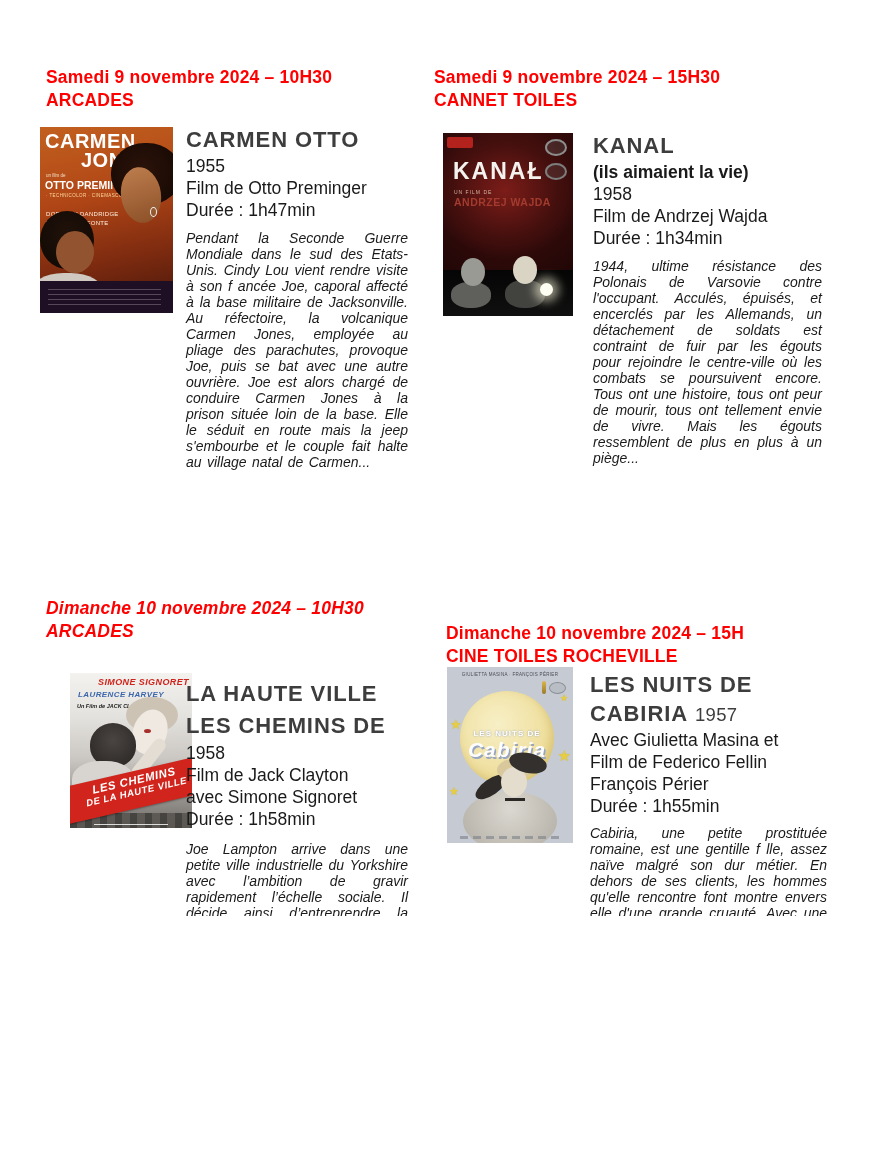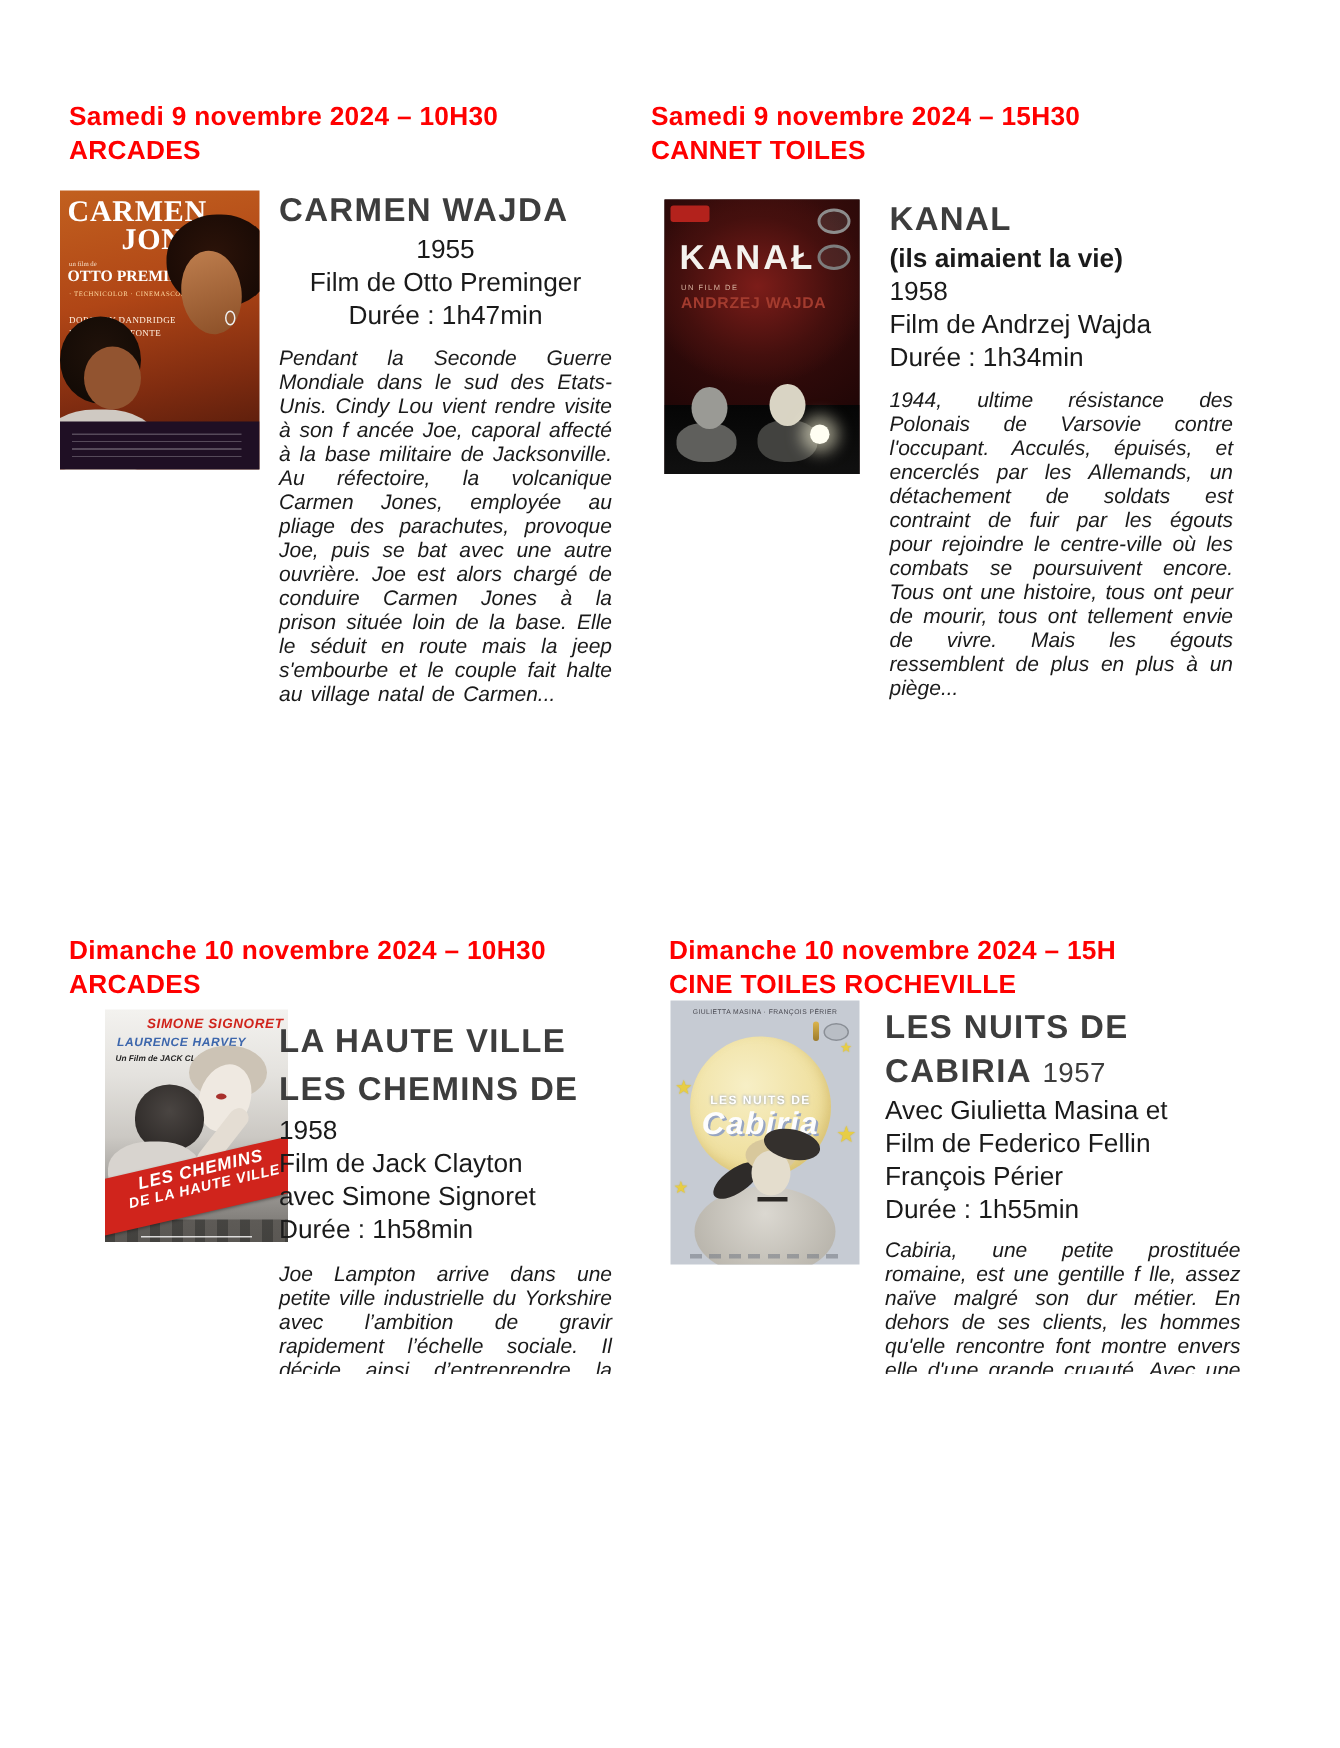--- a/index.html
+++ b/index.html
@@ -109,41 +109,41 @@
 <body>
 
 <div class="page">
 
   <section>
     <header class="session-header" style="left:46px; top:66px;">
       <div>Samedi 9 novembre 2024 – 10H30</div>
       <div>ARCADES</div>
     </header>
 
-    <div class="poster p-carmen" style="left:40px; top:127px; width:133px; height:186px;font-family:Liberation Serif, serif;">
+    <div class="poster p-carmen" style="left:40px; top:127px; width:133px; height:186px;">
       <div class="pc-t1">CARMEN</div>
       <div class="pc-t2">JONES</div>
       <div class="pc-fd">un film de</div>
       <div class="pc-dir">OTTO PREMINGER</div>
       <div class="pc-tech">· TECHNICOLOR · CINEMASCOPE</div>
       <div class="pc-c1">DOROTHY DANDRIDGE</div>
       <div class="pc-c2">HARRY BELAFONTE</div>
       <div class="pc-whair"></div>
       <div class="pc-wface"></div>
       <div class="pc-ear"></div>
       <div class="pc-mhair"></div>
       <div class="pc-mface"></div>
       <div class="pc-shirt"></div>
       <div class="pc-credits"></div>
       <div class="pc-credlines"></div>
     </div>
 
     <div class="info" style="left:186px; top:127px; width:222px;">
-      <h3 class="film-title">CARMEN WAJDA</h3>
-      <div class="meta" style="margin-top:2px;text-align:center;">
+      <h3 class="film-title">CARMEN OTTO</h3>
+      <div class="meta" style="margin-top:2px;">
         <div>1955</div>
         <div>Film de Otto Preminger</div>
         <div>Durée : 1h47min</div>
       </div>
       <p class="synopsis" style="margin-top:9px;">Pendant la Seconde Guerre Mondiale dans le sud des Etats-Unis. Cindy Lou vient rendre visite à son f ancée Joe, caporal affecté à la base militaire de Jacksonville. Au réfectoire, la volcanique Carmen Jones, employée au pliage des parachutes, provoque Joe, puis se bat avec une autre ouvrière. Joe est alors chargé de conduire Carmen Jones à la prison située loin de la base. Elle le séduit en route mais la jeep s'embourbe et le couple fait halte au village natal de Carmen...</p>
     </div>
   </section>
 
   <section>
     <header class="session-header" style="left:434px; top:66px;">
@@ -172,21 +172,21 @@
         <div class="b">(ils aimaient la vie)</div>
         <div>1958</div>
         <div>Film de Andrzej Wajda</div>
         <div>Durée : 1h34min</div>
       </div>
       <p class="synopsis" style="margin-top:9px;">1944, ultime résistance des Polonais de Varsovie contre l'occupant. Acculés, épuisés, et encerclés par les Allemands, un détachement de soldats est contraint de fuir par les égouts pour rejoindre le centre-ville où les combats se poursuivent encore. Tous ont une histoire, tous ont peur de mourir, tous ont tellement envie de vivre. Mais les égouts ressemblent de plus en plus à un piège...</p>
     </div>
   </section>
 
   <section>
-    <header class="session-header" style="left:46px; top:622px;">
+    <header class="session-header" style="left:46px; top:597px;font-style:italic;">
       <div>Dimanche 10 novembre 2024 – 10H30</div>
       <div>ARCADES</div>
     </header>
 
     <div class="poster p-chemins" style="left:48px; top:673px; width:122px; height:155px;">
       <div class="pl-c1">SIMONE SIGNORET</div>
       <div class="pl-c2">LAURENCE HARVEY</div>
       <div class="pl-dl">Un Film de JACK CLAYTON</div>
       <div class="pl-whair"></div>
       <div class="pl-wface"></div>

